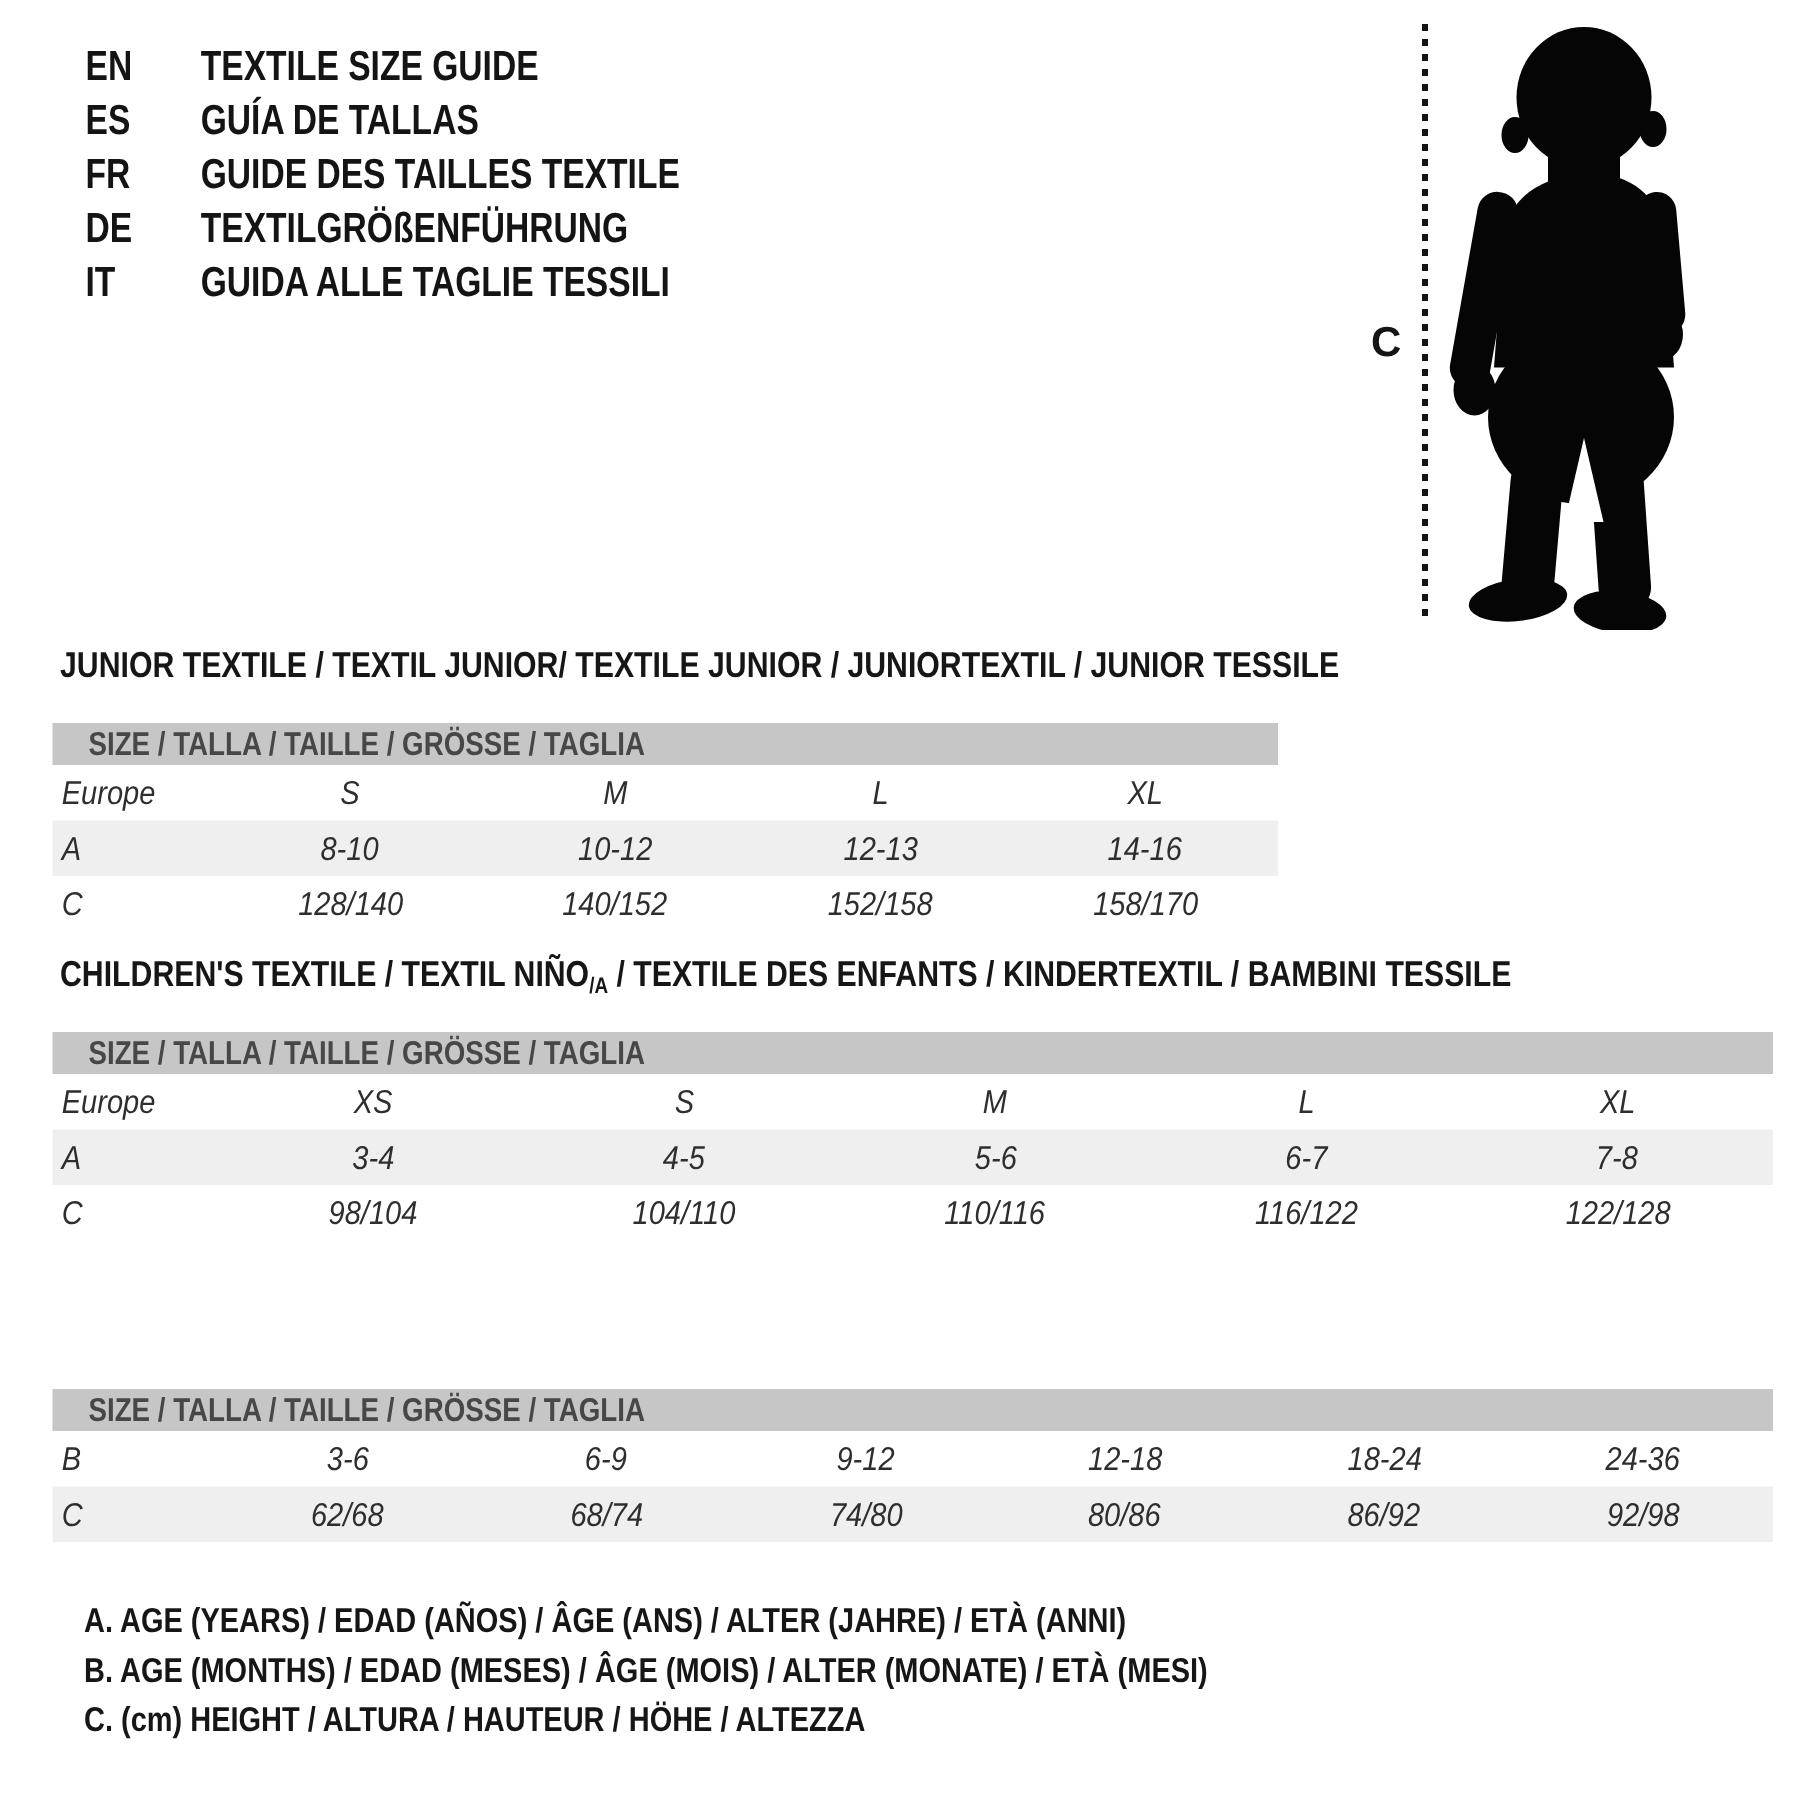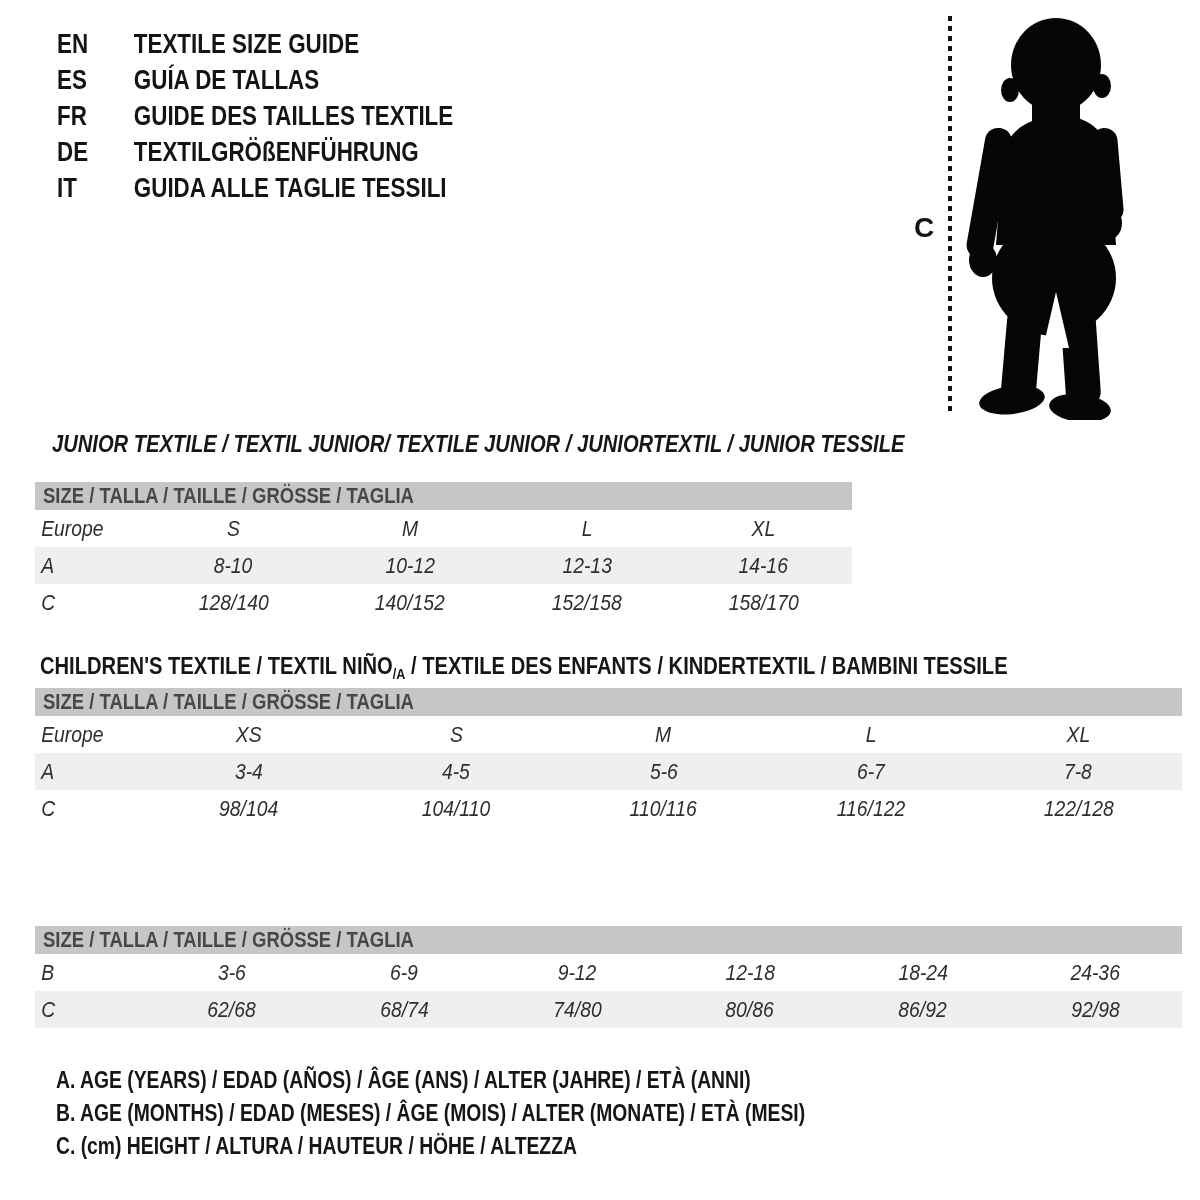--- a/index.html
+++ b/index.html
@@ -23,21 +23,21 @@
              background:repeating-linear-gradient(180deg,#141414 0 5px,transparent 5px 10px);}
   .c-marker{left:914px;top:212px;font-size:28px;font-weight:700;color:#141414;}
   .figure-svg{left:956px;top:10px;}
 
   
   .sec-title{font-size:24px;font-weight:700;color:#161616;white-space:nowrap;}
   .sub{font-size:15px;position:relative;top:5px;letter-spacing:0;}
 
   
   .tbl{left:35px;}
-  .thead{height:28px;background:#c6c6c6;display:flex;align-items:center;padding-left:8px;
+  .thead{height:28px;background:#c6c6c6;display:flex;align-items:center;padding-left:24px;
          box-sizing:border-box;}
   .thead .cond{font-size:22px;font-weight:700;color:#474747;}
   .trow{display:grid;height:37px;align-items:center;font-style:italic;}
   .tbl-junior  .trow{grid-template-columns:110px repeat(4,1fr);}
   .tbl-children .trow{grid-template-columns:110px repeat(5,1fr);}
   .tbl-babies  .trow{grid-template-columns:110px repeat(6,1fr);}
   .stripe{background:#efefef;}
   .cell{font-size:22px;color:#2e2e2e;white-space:nowrap;}
   .cell.lab{justify-self:start;padding-left:7px;transform:scaleX(0.88);transform-origin:0 50%;}
   .cell.val{justify-self:center;transform:scaleX(0.88);transform-origin:50% 50%;}
@@ -88,21 +88,21 @@
     <ellipse cx="152" cy="213" rx="14" ry="17"></ellipse>
     <ellipse cx="98" cy="268" rx="62" ry="58"></ellipse>
     <rect x="52" y="295" width="35" height="100" rx="16" transform="rotate(5 69 300)"></rect>
     <rect x="104" y="295" width="35" height="103" rx="16" transform="rotate(-4 121 300)"></rect>
     <ellipse cx="56" cy="390" rx="33" ry="14" transform="rotate(-7 56 390)"></ellipse>
     <ellipse cx="124" cy="398" rx="31" ry="14" transform="rotate(6 124 398)"></ellipse>
   </g>
   <polygon points="100,282 87,338 113,338" fill="#ffffff"></polygon>
 </svg>
 
-<div class="abs" style="left:52px;top:430px;font-style:italic;">
+<div class="abs" style="left:40px;top:430px;">
   <span class="sec-title cond">JUNIOR TEXTILE / TEXTIL JUNIOR/ TEXTILE JUNIOR / JUNIORTEXTIL / JUNIOR TESSILE</span>
 </div>
 <div class="abs tbl tbl-junior" style="top:482px;width:817px;">
   <div class="thead">
     <span class="cond">SIZE / TALLA / TAILLE / GRÖSSE / TAGLIA</span>
   </div>
   <div class="trow">
     <div class="cell lab">Europe</div>
     <div class="cell val">S</div>
     <div class="cell val">M</div>
@@ -118,21 +118,21 @@
   </div>
   <div class="trow">
     <div class="cell lab">C</div>
     <div class="cell val">128/140</div>
     <div class="cell val">140/152</div>
     <div class="cell val">152/158</div>
     <div class="cell val">158/170</div>
   </div>
 </div>
 
-<div class="abs" style="left:40px;top:652px;text-align:right;">
+<div class="abs" style="left:40px;top:636px;text-align:right;">
   <span class="sec-title cond"><span>CHILDREN'S TEXTILE / TEXTIL NIÑO</span><span class="sub">/A</span><span> / TEXTILE DES ENFANTS / KINDERTEXTIL / BAMBINI TESSILE</span></span>
 </div>
 <div class="abs tbl tbl-children" style="top:688px;width:1147px;">
   <div class="thead">
     <span class="cond">SIZE / TALLA / TAILLE / GRÖSSE / TAGLIA</span>
   </div>
   <div class="trow">
     <div class="cell lab">Europe</div>
     <div class="cell val">XS</div>
     <div class="cell val">S</div>

